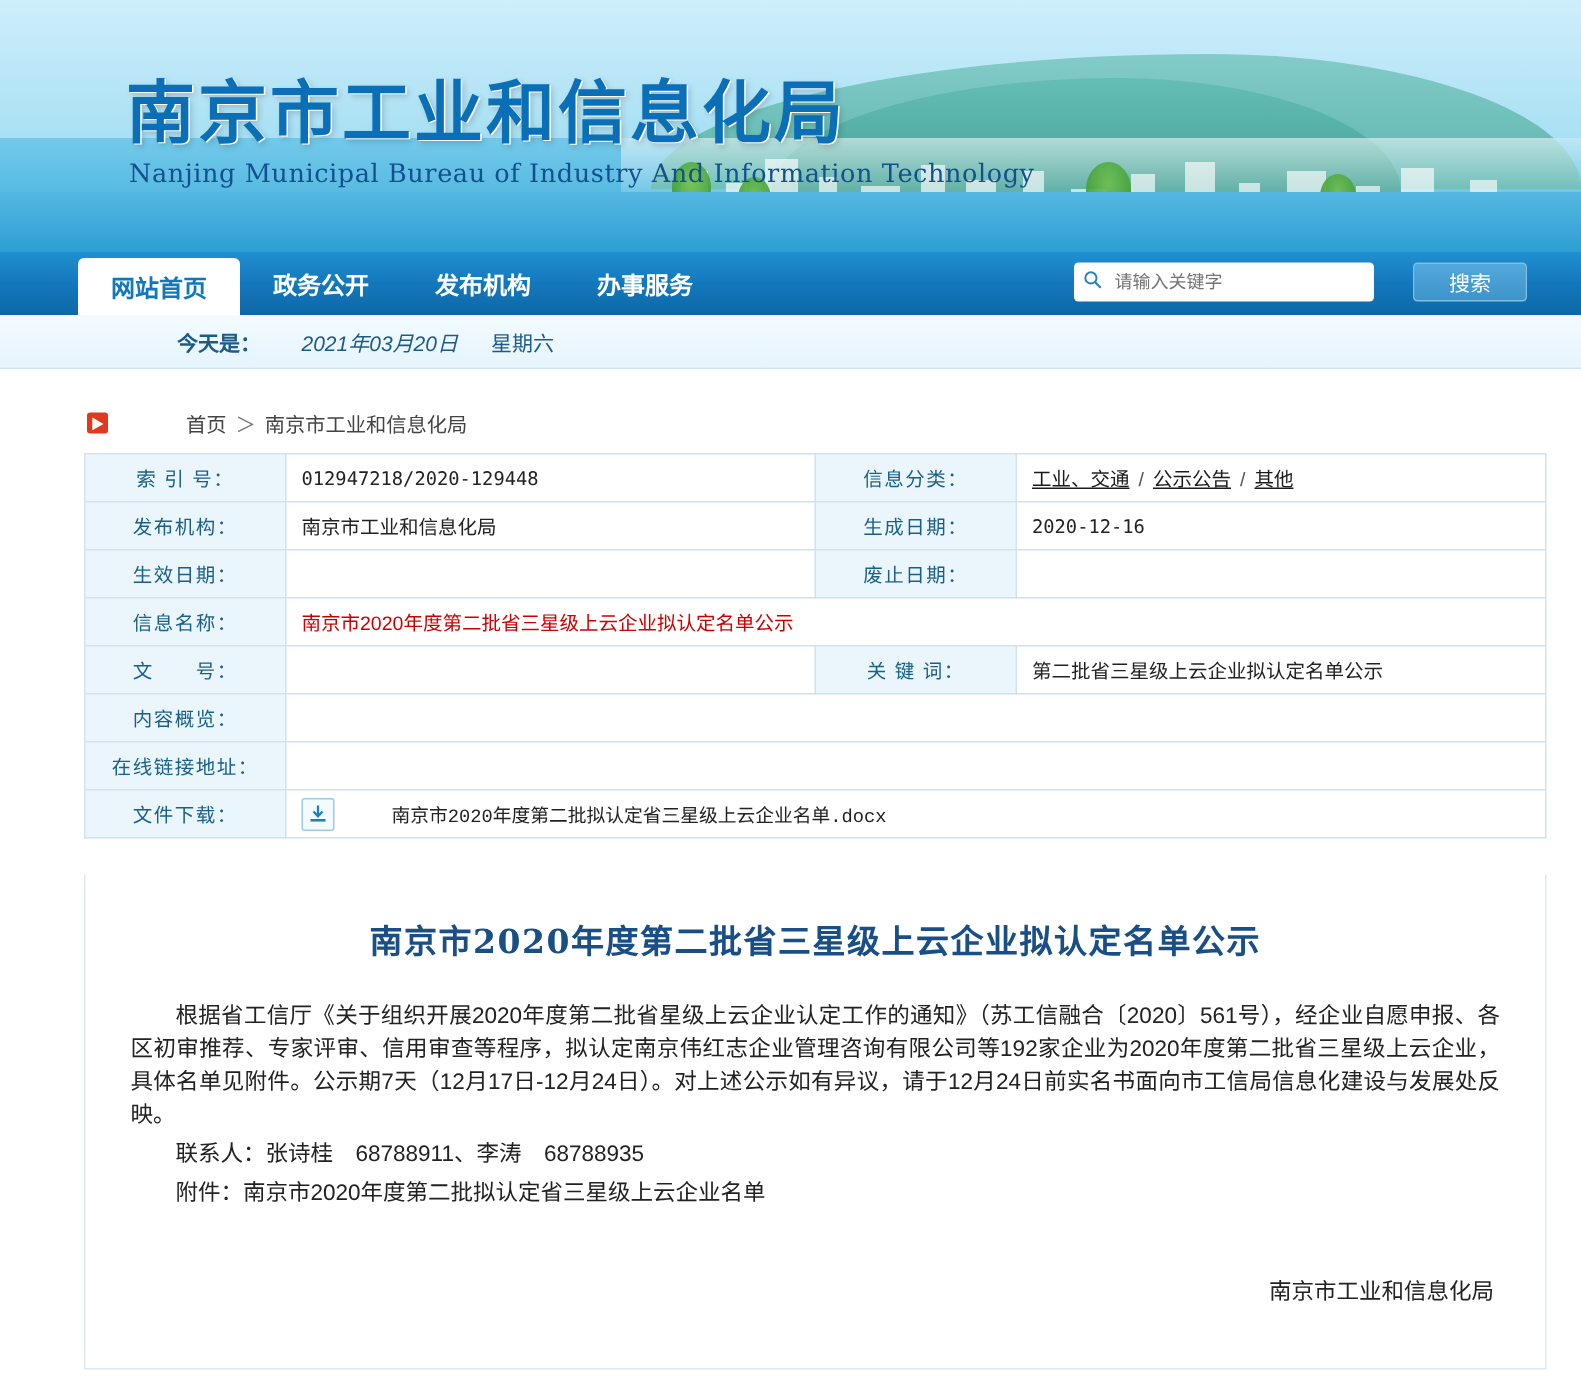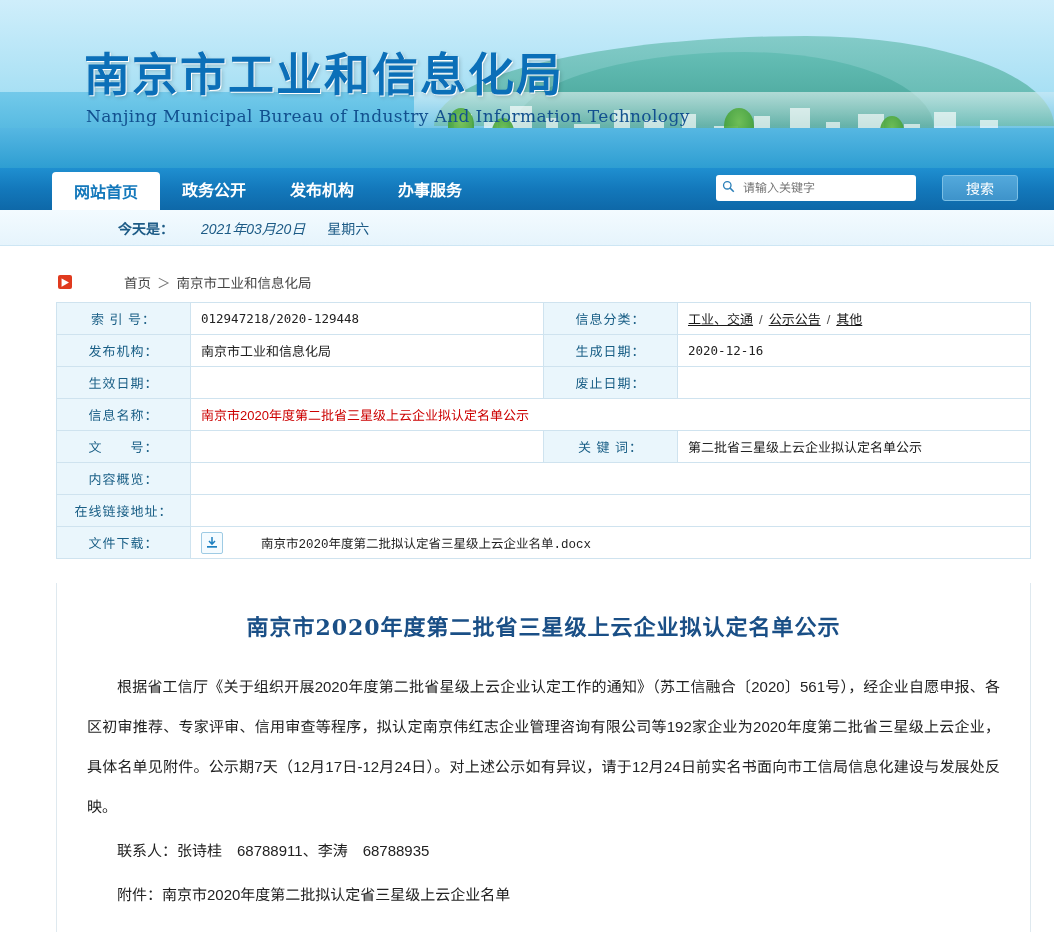--- a/index.html
+++ b/index.html
@@ -243,21 +243,21 @@
     text-align: center;
     font-family: "DejaVu Serif", serif;
     font-weight: bold;
     font-size: 22px;
     color: #1a4f86;
     letter-spacing: 1px;
     margin-bottom: 26px;
   }
   .art-p {
     font-size: 15px;
-    line-height: 40px;
+    line-height: 22px;
     color: #222;
     text-indent: 2em;
     margin: 0 0 4px 0;
     text-align: justify;
   }
   .art-p.contact { text-indent: 2em; }
   .sign {
     margin-top: 40px;
     text-align: right;
     font-size: 15px;

